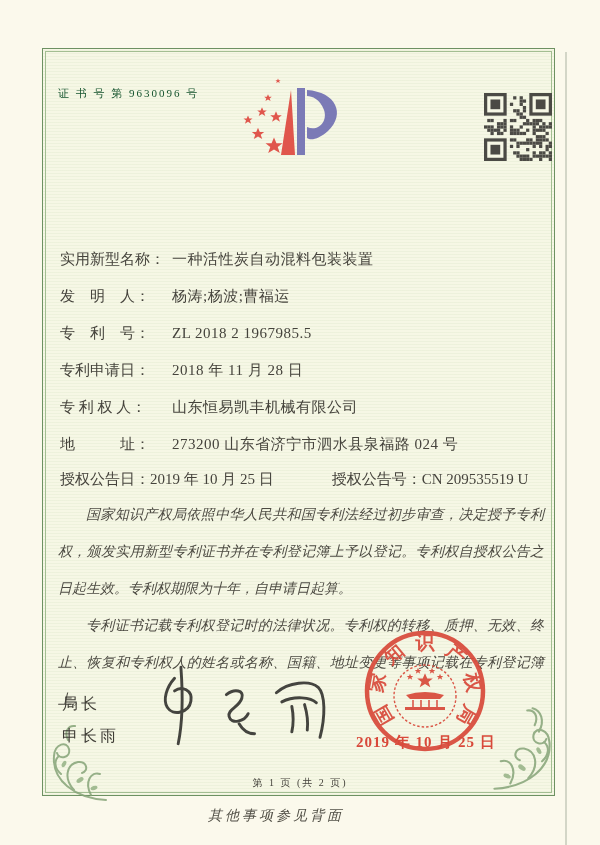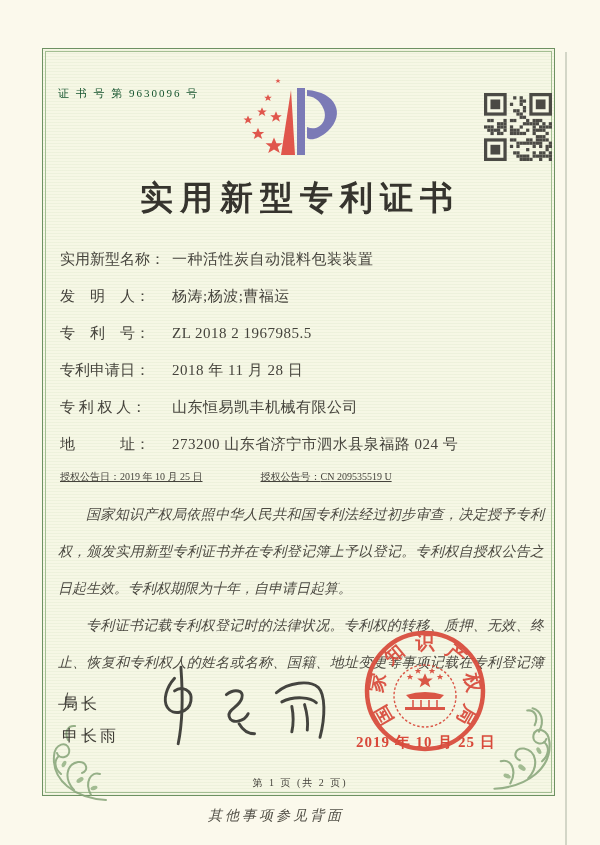--- a/index.html
+++ b/index.html
@@ -24,21 +24,21 @@
   .qr{position:absolute;left:484px;top:93px;width:68px;height:68px;}
   .title{
     position:absolute;left:0;top:176px;width:600px;margin:0;
     text-align:center;font-size:33px;font-weight:700;letter-spacing:7px;
     color:#36342e;
   }
   .fields{position:absolute;left:60px;top:248px;width:480px;}
   .field-row{display:flex;font-size:15px;color:#45433c;line-height:23px;margin-bottom:14px;}
   .flabel{flex:0 0 112px;white-space:nowrap;}
   .fvalue{letter-spacing:.5px;}
-  .grant-row{position:absolute;left:60px;top:470px;width:490px;display:flex;font-size:10px;color:#45433c;text-decoration:underline;}
+  .grant-row{position:absolute;left:60px;top:470px;width:490px;display:flex;font-size:15px;color:#45433c;}
   .grant-row .pair{white-space:nowrap;}
   .grant-row .pair+.pair{margin-left:58px;}
   .body-text{
     position:absolute;left:58px;top:496px;width:486px;
     font-size:14px;font-style:italic;color:#4c4a42;line-height:37px;
     text-align:justify;
   }
   .body-text p{margin:0;text-indent:2em;}
   .signer{position:absolute;left:62px;top:688px;font-size:16px;color:#3f3d36;line-height:32px;letter-spacing:3px;}
   .signature{position:absolute;left:140px;top:658px;width:200px;height:95px;}
@@ -235,21 +235,20 @@
       <rect x="3.2" y="3.2" width="16" height="16" fill="#f6f7e5"></rect>
       <rect x="6.4" y="6.4" width="9.600000000000001" height="9.600000000000001" fill="#4b4a45"></rect>
       <rect x="44.800000000000004" y="0" width="22.400000000000002" height="22.400000000000002" fill="#4b4a45"></rect>
       <rect x="48" y="3.2" width="16" height="16" fill="#f6f7e5"></rect>
       <rect x="51.2" y="6.4" width="9.600000000000001" height="9.600000000000001" fill="#4b4a45"></rect>
       <rect x="0" y="44.800000000000004" width="22.400000000000002" height="22.400000000000002" fill="#4b4a45"></rect>
       <rect x="3.2" y="48" width="16" height="16" fill="#f6f7e5"></rect>
       <rect x="6.4" y="51.2" width="9.600000000000001" height="9.600000000000001" fill="#4b4a45"></rect>
     </svg>
 
-  <h1 class="title">实用新型专利证书</h1>
 
   <div class="fields">
     <div class="field-row">
       <span class="flabel">实用新型名称：</span>
       <span class="fvalue">一种活性炭自动混料包装装置</span>
     </div>
     <div class="field-row">
       <span class="flabel">发　明　人：</span>
       <span class="fvalue">杨涛;杨波;曹福运</span>
     </div>

